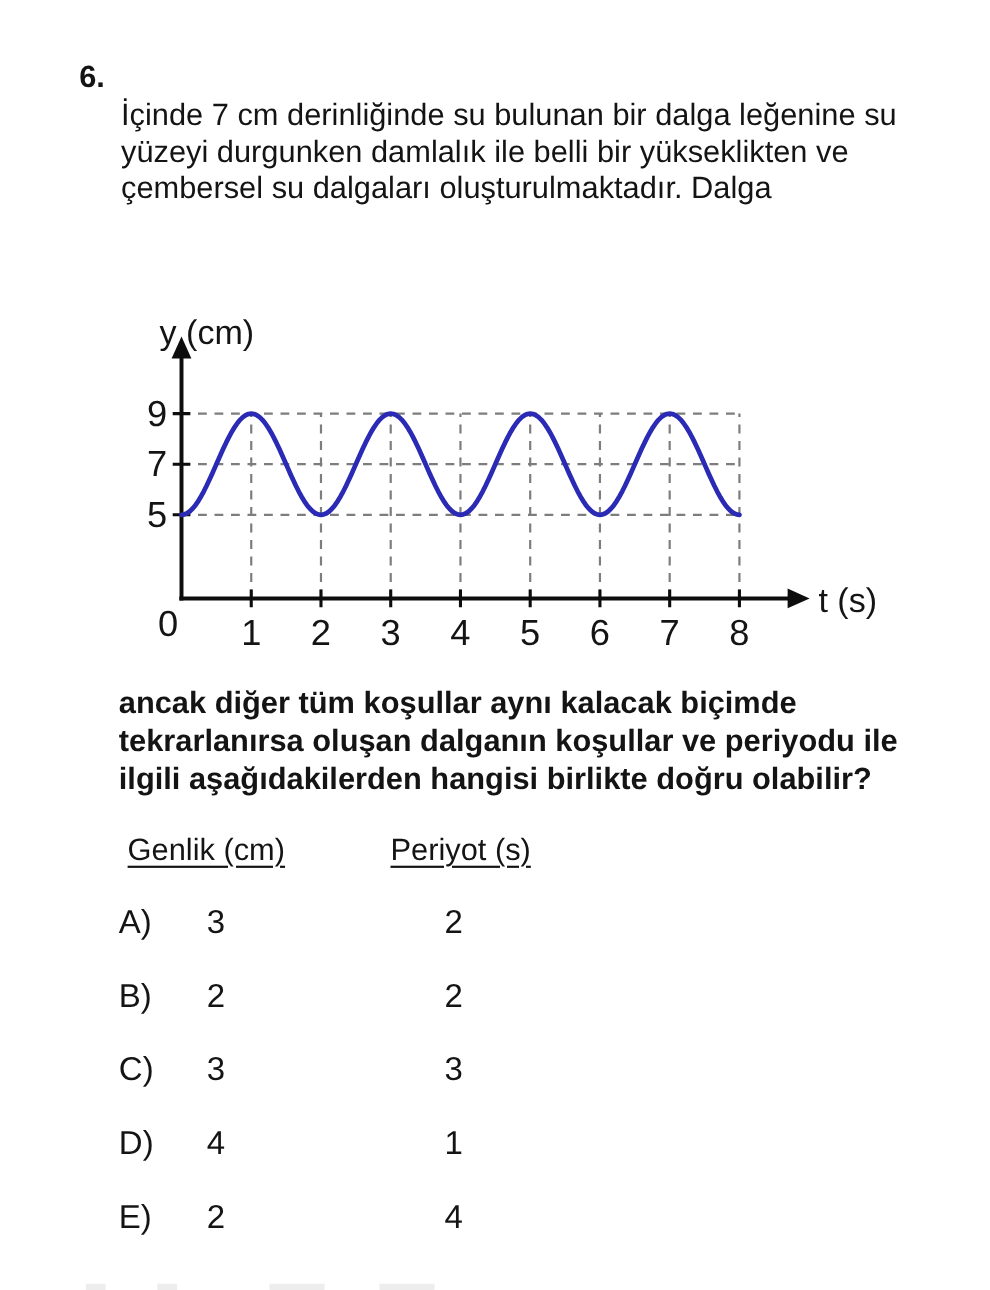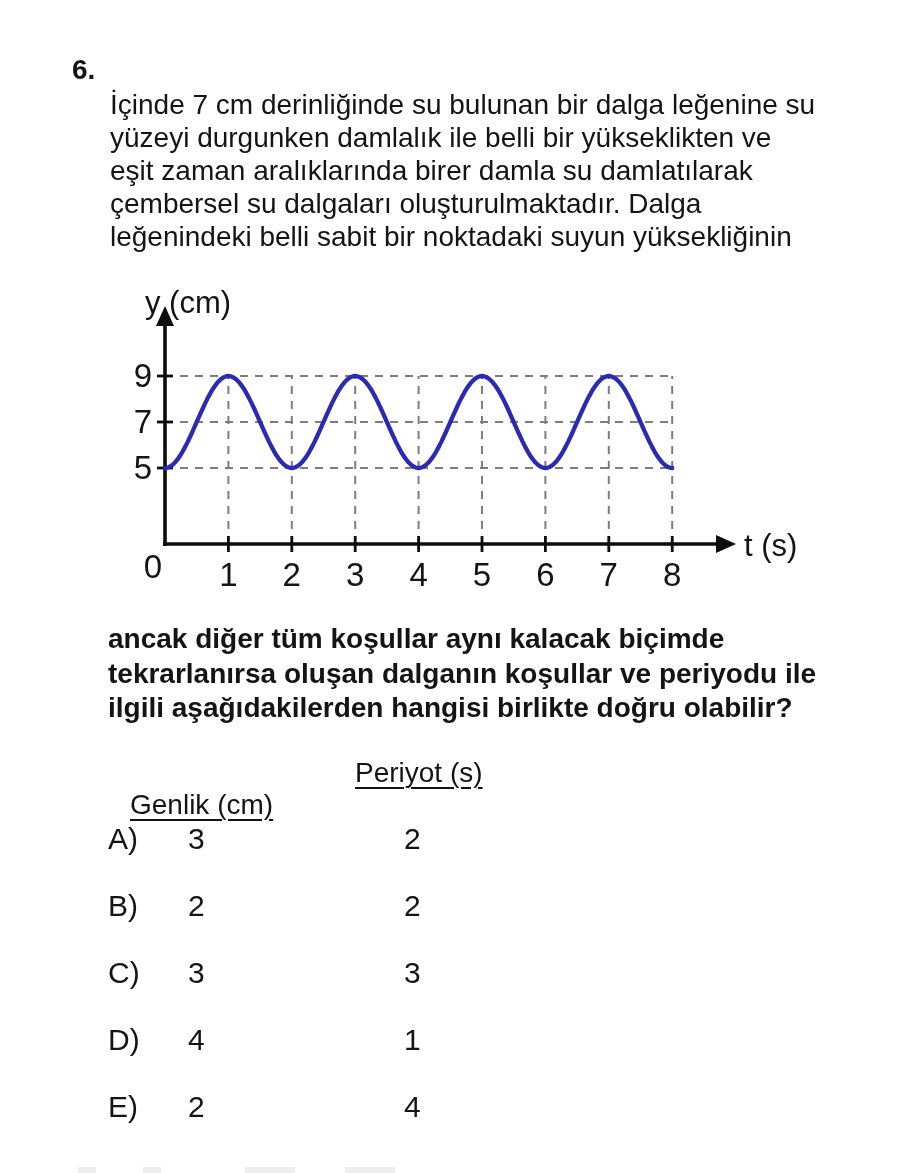--- a/index.html
+++ b/index.html
@@ -22,21 +22,21 @@
   .chart-wrap { position:absolute; left:90px; top:268px; width:720px; height:336px; }
   svg text { font-family:"Liberation Sans", sans-serif; fill:#141414; }
 
   
   .prompt { position:absolute; top:622px; left:108px; width:745px;
             font-weight:bold; font-size:28px; line-height:34.5px; }
 
   
   .answer-headers { position:absolute; top:757px; left:0; width:100%; height:36px; font-size:28px; }
   .hdr { position:absolute; text-decoration:underline; text-underline-offset:5px; text-decoration-thickness:2px; }
-  .hdr-genlik { left:130px;margin-top:32px; }
+  .hdr-genlik { left:116px; }
   .hdr-periyot { left:355px; }
 
   
   .options { position:absolute; top:0; left:0; width:100%; height:100%; pointer-events:none; }
   .opt-row { position:absolute; left:0; width:100%; height:40px; font-size:30px; }
   .opt-row-a { top:822px; } .opt-row-b { top:889px; } .opt-row-c { top:956px; }
   .opt-row-d { top:1023px; } .opt-row-e { top:1090px; }
   .opt-letter  { position:absolute; left:108px; }
   .opt-genlik  { position:absolute; left:188px; }
   .opt-periyot { position:absolute; left:404px; }
@@ -49,23 +49,21 @@
   .art-4 { left:345px; width:50px; }
 </style>
 </head>
 <body>
 
 <div class="question">
   <span class="qnum">6.</span>
   <div class="qtext">
     <div>İçinde 7 cm derinliğinde su bulunan bir dalga leğenine su</div>
     <div>yüzeyi durgunken damlalık ile belli bir yükseklikten ve</div>
-    <div>eşit zaman aralıklarında birer damla su damlatılarak</div>
     <div>çembersel su dalgaları oluşturulmaktadır. Dalga</div>
-    <div>leğenindeki belli sabit bir noktadaki suyun yüksekliğinin</div>
   </div>
 </div>
 
 <div class="chart-wrap">
   <svg id="wave-chart" width="720" height="336" viewBox="0 0 720 336">
       <line x1="75" y1="108" x2="582.2" y2="108" stroke="#7d7d7d" stroke-width="2" stroke-dasharray="8 7"></line>
       <line x1="75" y1="154" x2="582.2" y2="154" stroke="#7d7d7d" stroke-width="2" stroke-dasharray="8 7"></line>
       <line x1="75" y1="200" x2="582.2" y2="200" stroke="#7d7d7d" stroke-width="2" stroke-dasharray="8 7"></line>
       <line x1="138.4" y1="276" x2="138.4" y2="108" stroke="#7d7d7d" stroke-width="2" stroke-dasharray="8 7"></line>
       <line x1="201.8" y1="276" x2="201.8" y2="108" stroke="#7d7d7d" stroke-width="2" stroke-dasharray="8 7"></line>

